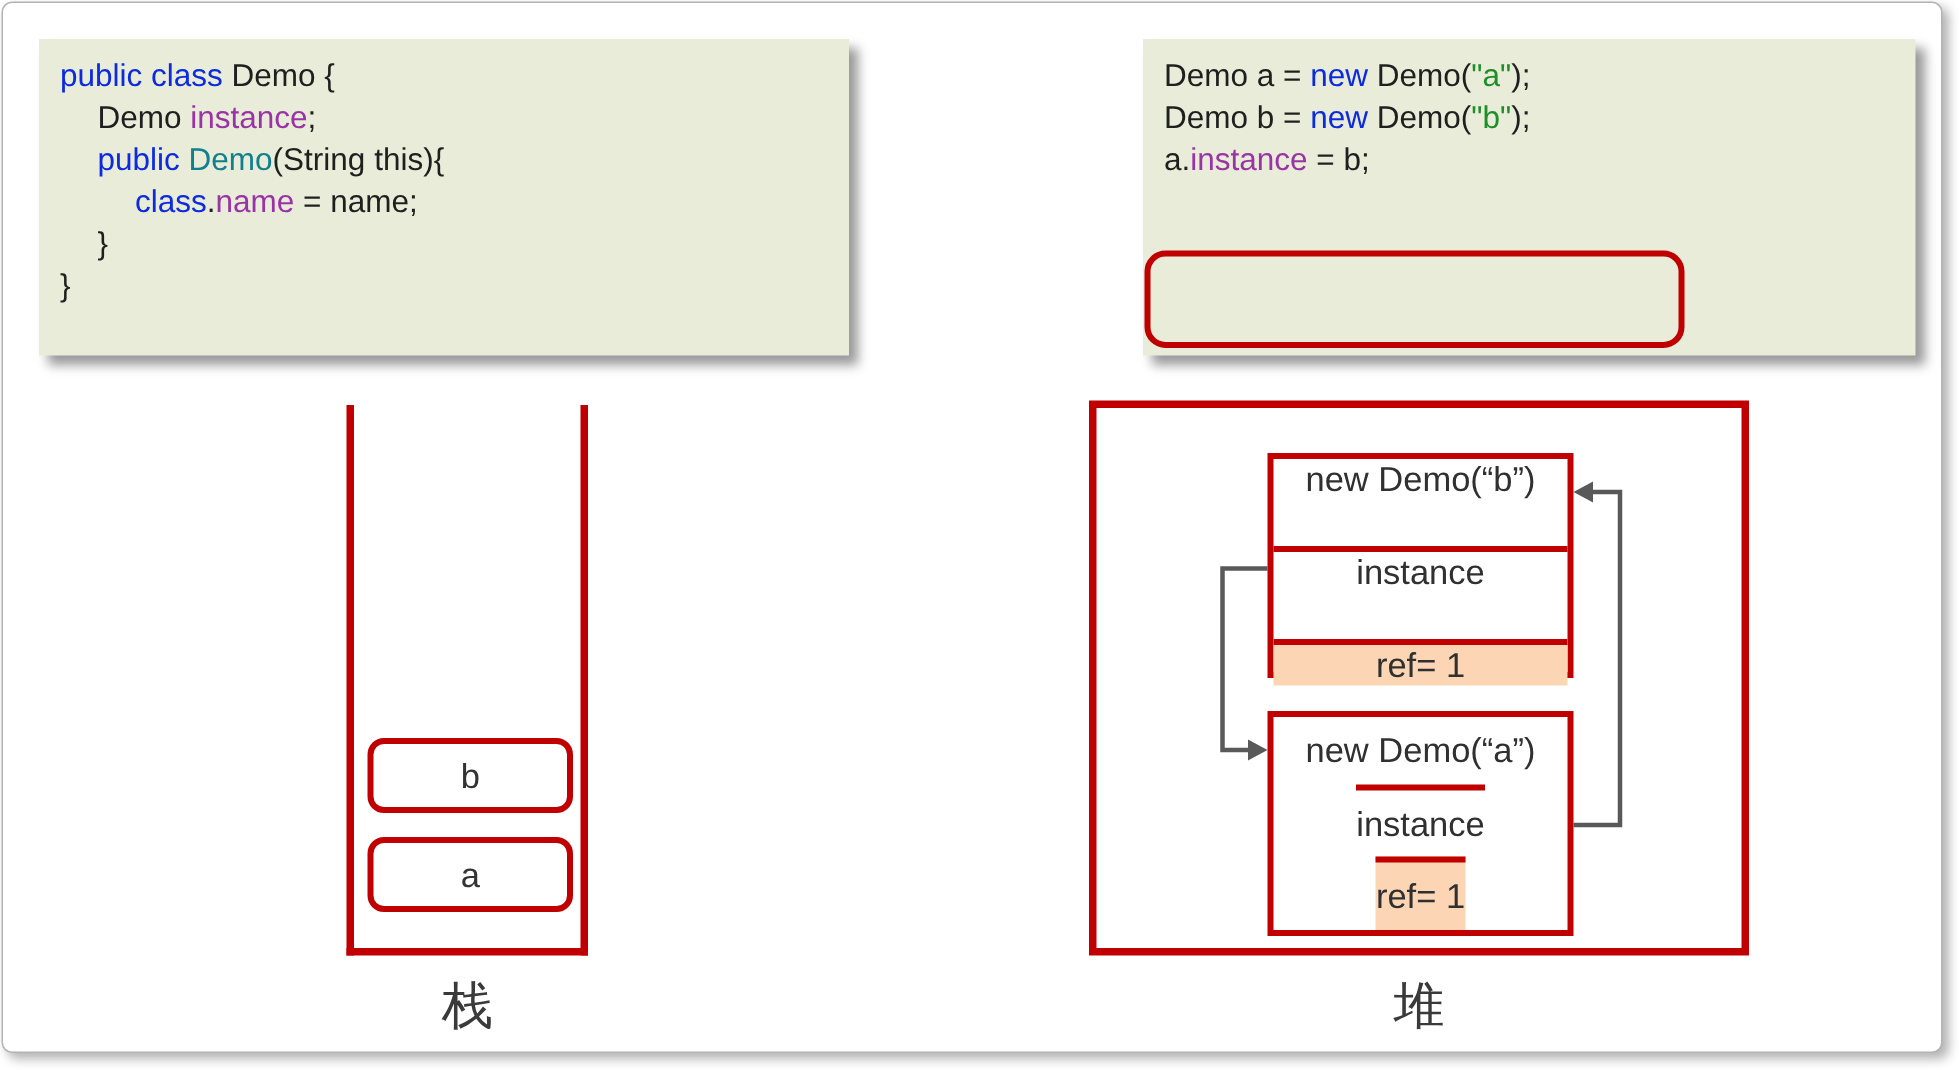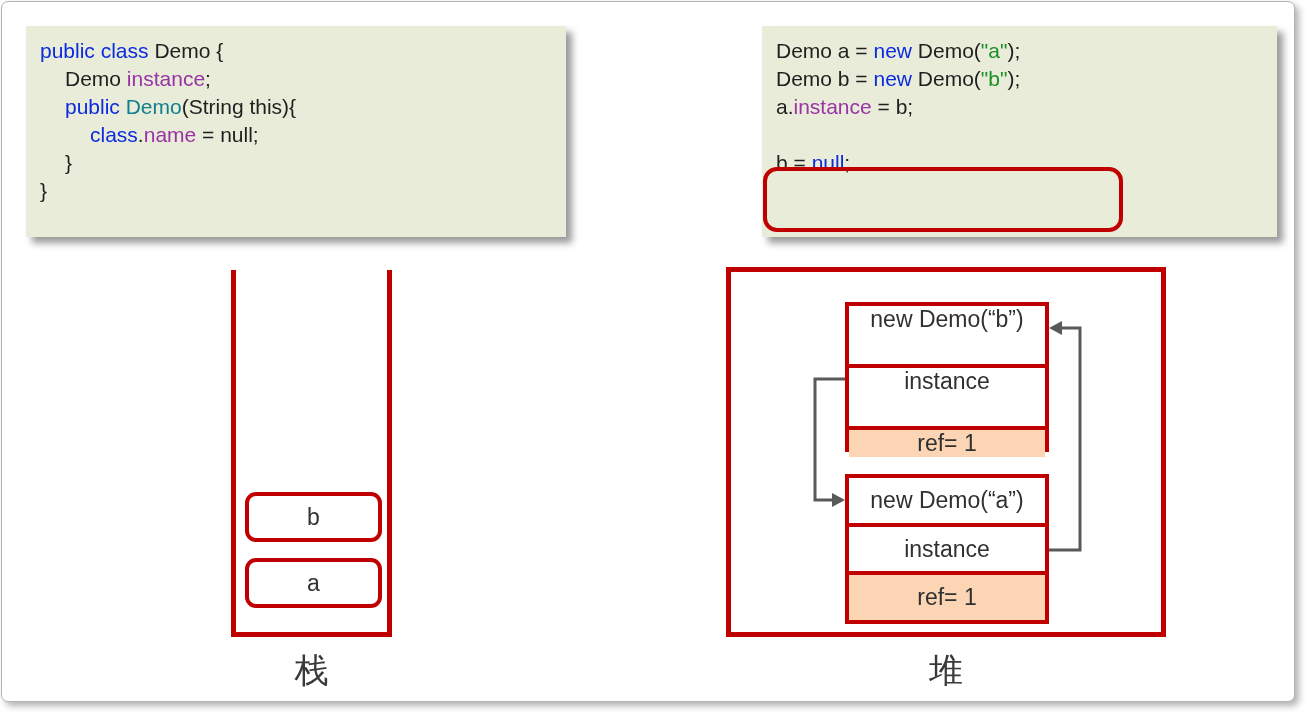--- a/index.html
+++ b/index.html
@@ -47,48 +47,47 @@
 </style>
 </head>
 <body>
 
 <div class="canvas">
 
   <div class="code-block code-left" id="code-left">
       <div class="code-line"><span class="c-k">public class</span><span class="c-p"> Demo {</span></div>
       <div class="code-line ind1"><span class="c-p">Demo </span><span class="c-f">instance</span><span class="c-p">;</span></div>
       <div class="code-line ind1"><span class="c-k">public </span><span class="c-t">Demo</span><span class="c-p">(String this){</span></div>
-      <div class="code-line ind2"><span class="c-k">class</span><span class="c-p">.</span><span class="c-f">name</span><span class="c-p"> = null;</span></div>
+      <div class="code-line ind2"><span class="c-k">class</span><span class="c-p">.</span><span class="c-f">name</span><span class="c-p"> = name;</span></div>
       <div class="code-line ind1"><span class="c-p">}</span></div>
       <div class="code-line"><span class="c-p">}</span></div>
     </div>
 
   <div class="code-block code-right" id="code-right">
     <div class="null-highlight"></div>
   <div class="code-line"><span class="c-p">Demo a = </span><span class="c-k">new</span><span class="c-p"> Demo(</span><span class="c-s">"a"</span><span class="c-p">);</span></div>
       <div class="code-line"><span class="c-p">Demo b = </span><span class="c-k">new</span><span class="c-p"> Demo(</span><span class="c-s">"b"</span><span class="c-p">);</span></div>
       <div class="code-line"><span class="c-p">a.</span><span class="c-f">instance</span><span class="c-p"> = b;</span></div>
       <div class="code-line"></div>
-      <div class="code-line"><span class="c-p">b = </span><span class="c-k">null</span><span class="c-p">;</span></div>
     </div>
 
   <div class="stack-shape" id="stack-shape">
       <div class="stack-slot" style="top: 222px;">b</div>
       <div class="stack-slot" style="top: 288px;">a</div>
     </div>
 
   <div class="diagram-label stack-label">栈</div>
 
   <div class="heap-shape" id="heap-shape">
       <div class="obj-table" style="top: 30px; gap: 31px;">
         <div class="obj-row">new Demo(“b”)</div>
         <div class="obj-row">instance</div>
         <div class="obj-row ref">ref= 1</div>
       </div>
-      <div class="obj-table" style="top: 202px;">
+      <div class="obj-table" style="top: 202px; align-items: center;">
         <div class="obj-row">new Demo(“a”)</div>
         <div class="obj-row">instance</div>
         <div class="obj-row ref">ref= 1</div>
       </div>
     </div>
 
   <div class="diagram-label heap-label">堆</div>
 
   <svg class="arrows" viewBox="0 0 1306 713" xmlns="http://www.w3.org/2000/svg">
     <g>

